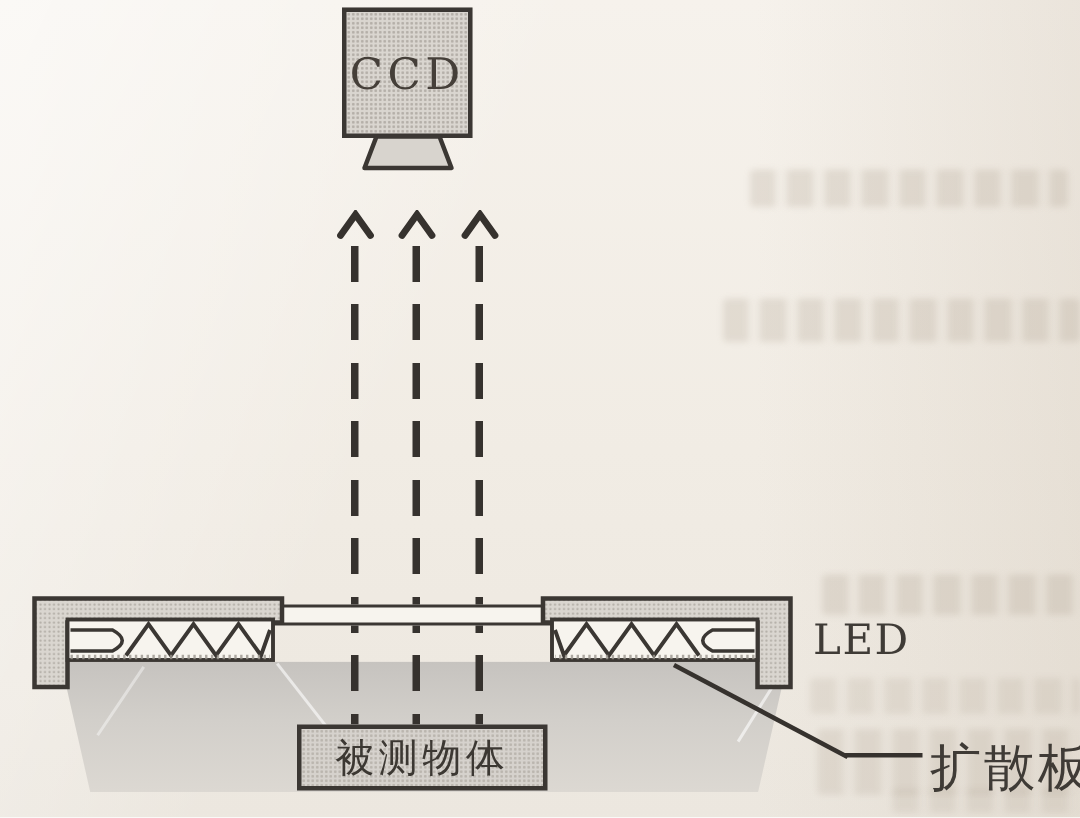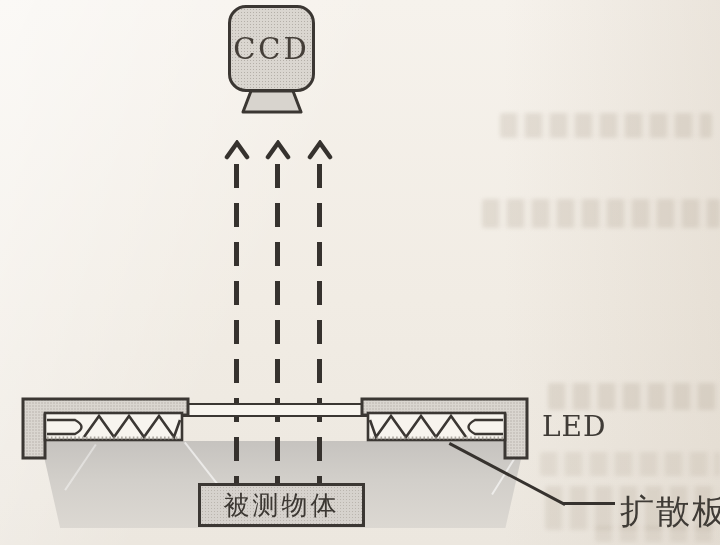--- a/index.html
+++ b/index.html
@@ -14,21 +14,20 @@
   .abs{position:absolute;}
   
   .bleed{
     position:absolute; filter:blur(2.2px); opacity:.55; border-radius:3px;
     background:repeating-linear-gradient(90deg, rgba(160,146,128,.38) 0 17px, rgba(160,146,128,.05) 17px 25px);
   }
   .stipple{
     background-color:#dad6d0;
     background-image:radial-gradient(#b4afa8 0.8px, rgba(0,0,0,0) 0.95px);
     background-size:3px 3px;
-    border-radius:18px;
   }
   .box-border{border:3px solid #3b3733; box-sizing:border-box;}
   .ccd-box{
     left:228px; top:5px; width:87px; height:87px;
     display:flex; align-items:center; justify-content:center;
     font-size:29px; letter-spacing:3px; color:#453f39; z-index:6;
   }
   .dash-line{
     width:5px; background:repeating-linear-gradient(180deg,#36322e 0 24px, rgba(0,0,0,0) 24px 39px);
     z-index:3;

